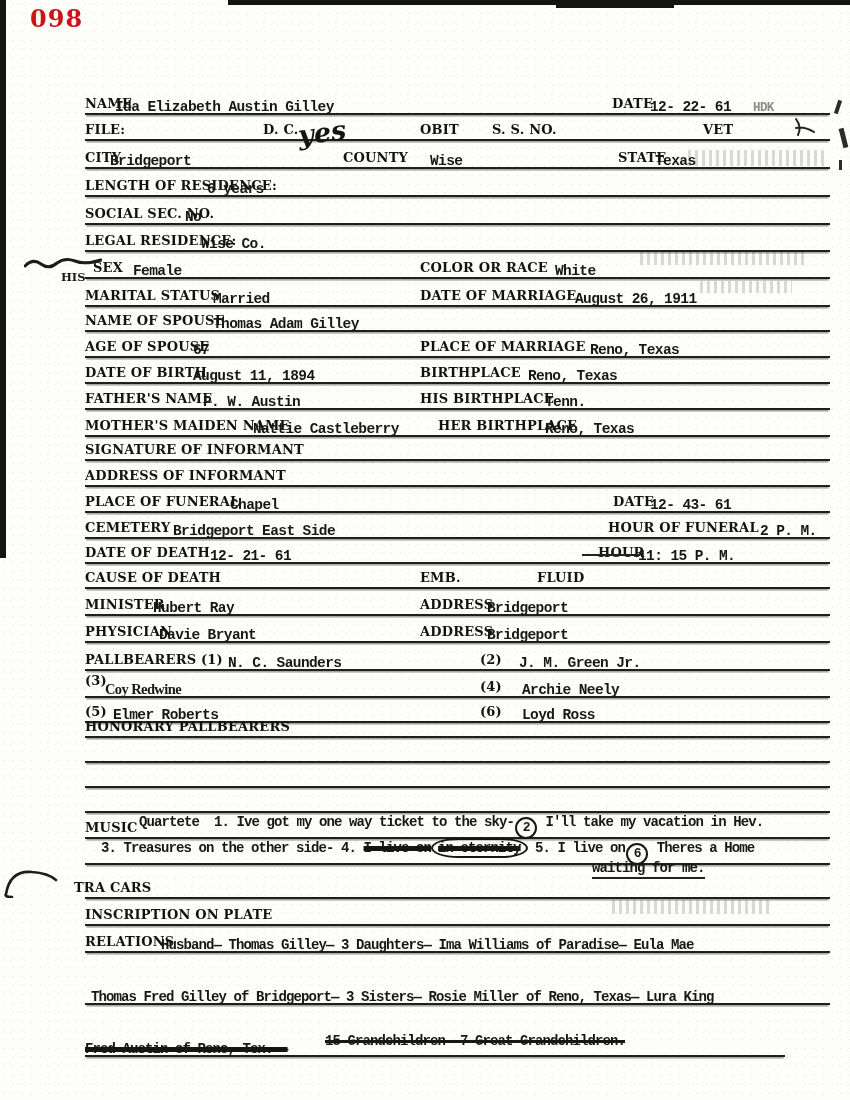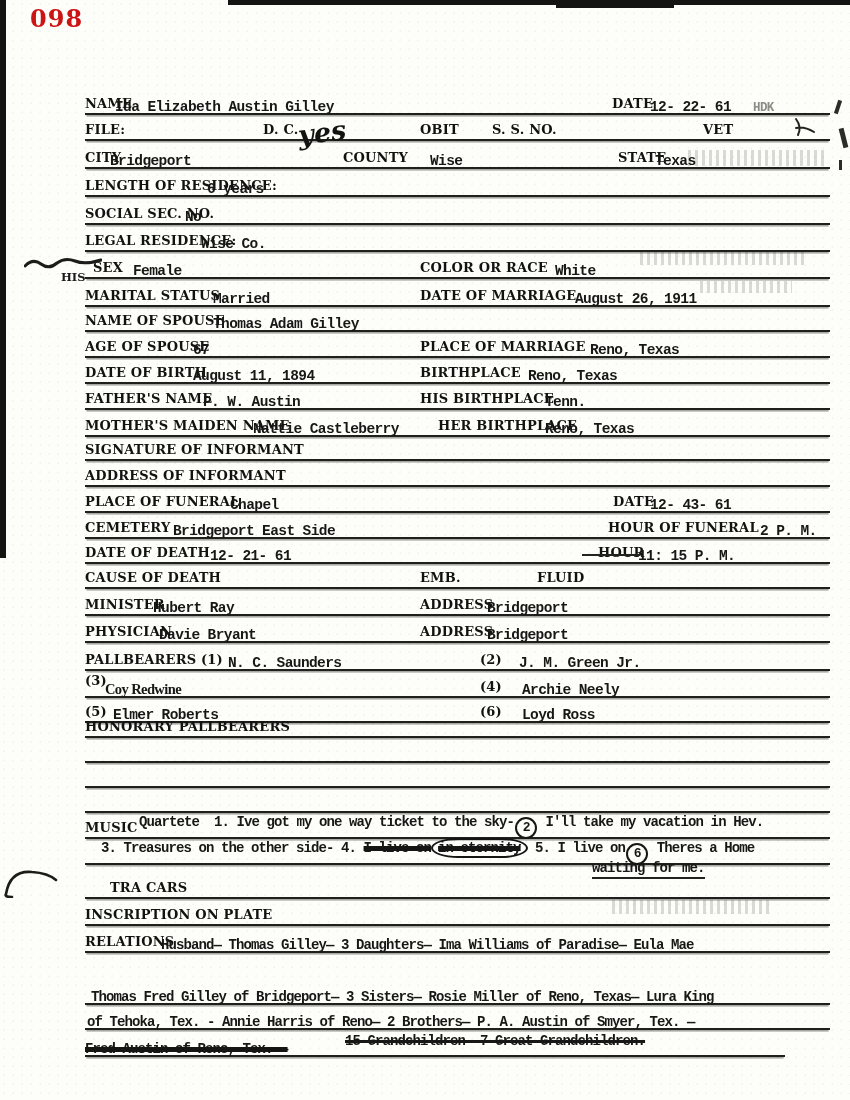--- a/index.html
+++ b/index.html
@@ -238,42 +238,39 @@
       <span>3. Treasures on the other side- 4.</span>
       <span class="scratch">I live on</span><span class="scratch oval">in eternity</span>
       <span>5. I live on</span><span class="circ">6</span>
       <span>Theres a Home</span>
     </span>
   </div>
 
   <span class="typed tight underlined" style="position:absolute;left:592px;top:860px;bottom:auto;">waiting for me.</span>
 
   <div class="row" style="top:872px;">
-    <span class="lbl" style="left:-11px;margin-left:36px;">TRA CARS</span>
+    <span class="lbl" style="left:-11px;">TRA CARS</span>
   </div>
   <svg class="squiggle" style="left:4px;top:866px;" width="78" height="32" viewBox="0 0 78 32">
     <path d="M2,28 q4,-24 26,-22 q16,1 24,8 M2,28 q-2,3 6,3" fill="none" stroke="#1c1c1a" stroke-width="2.6" stroke-linecap="round"></path>
   </svg>
 
   <div class="row" style="top:899px;">
     <span class="lbl" style="left:0;">INSCRIPTION ON PLATE</span>
   </div>
 
   <div class="row" style="top:926px;">
     <span class="lbl" style="left:0;">RELATIONS</span>
     <span class="typed tight" style="left:76px;">Husband— Thomas Gilley— 3 Daughters— Ima Williams of Paradise— Eula Mae</span>
   </div>
   <div class="row" style="top:978px;">
     <span class="typed tight" style="left:6px;">Thomas Fred Gilley of Bridgeport— 3 Sisters— Rosie Miller of Reno, Texas— Lura King</span>
   </div>
-  <div class="row" style="top:1003px;">
-    <span class="typed tight" style="left:2px;">of Tehoka, Tex. - Annie Harris of Reno— 2 Brothers— P. A. Austin of Smyer, Tex. —</span>
-  </div>
   <div class="row" style="top:1030px;width:700px;">
     <span class="typed tight scratch" style="left:0;">Fred Austin of Reno, Tex. —</span>
-    <span class="typed tight strike2 raised" style="left:260px;">15 Grandchildren— 7 Great Grandchildren.</span>
+    <span class="typed tight strike2 raised" style="left:240px;">15 Grandchildren— 7 Great Grandchildren.</span>
   </div>
 
   <svg class="squiggle" style="left:792px;top:116px;" width="26" height="22" viewBox="0 0 26 22">
     <path d="M4,3 q6,8 2,16 M4,12 q8,-2 18,4" fill="none" stroke="#22221f" stroke-width="2" stroke-linecap="round"></path>
   </svg>
 
 </div>
 
 </body></html>

